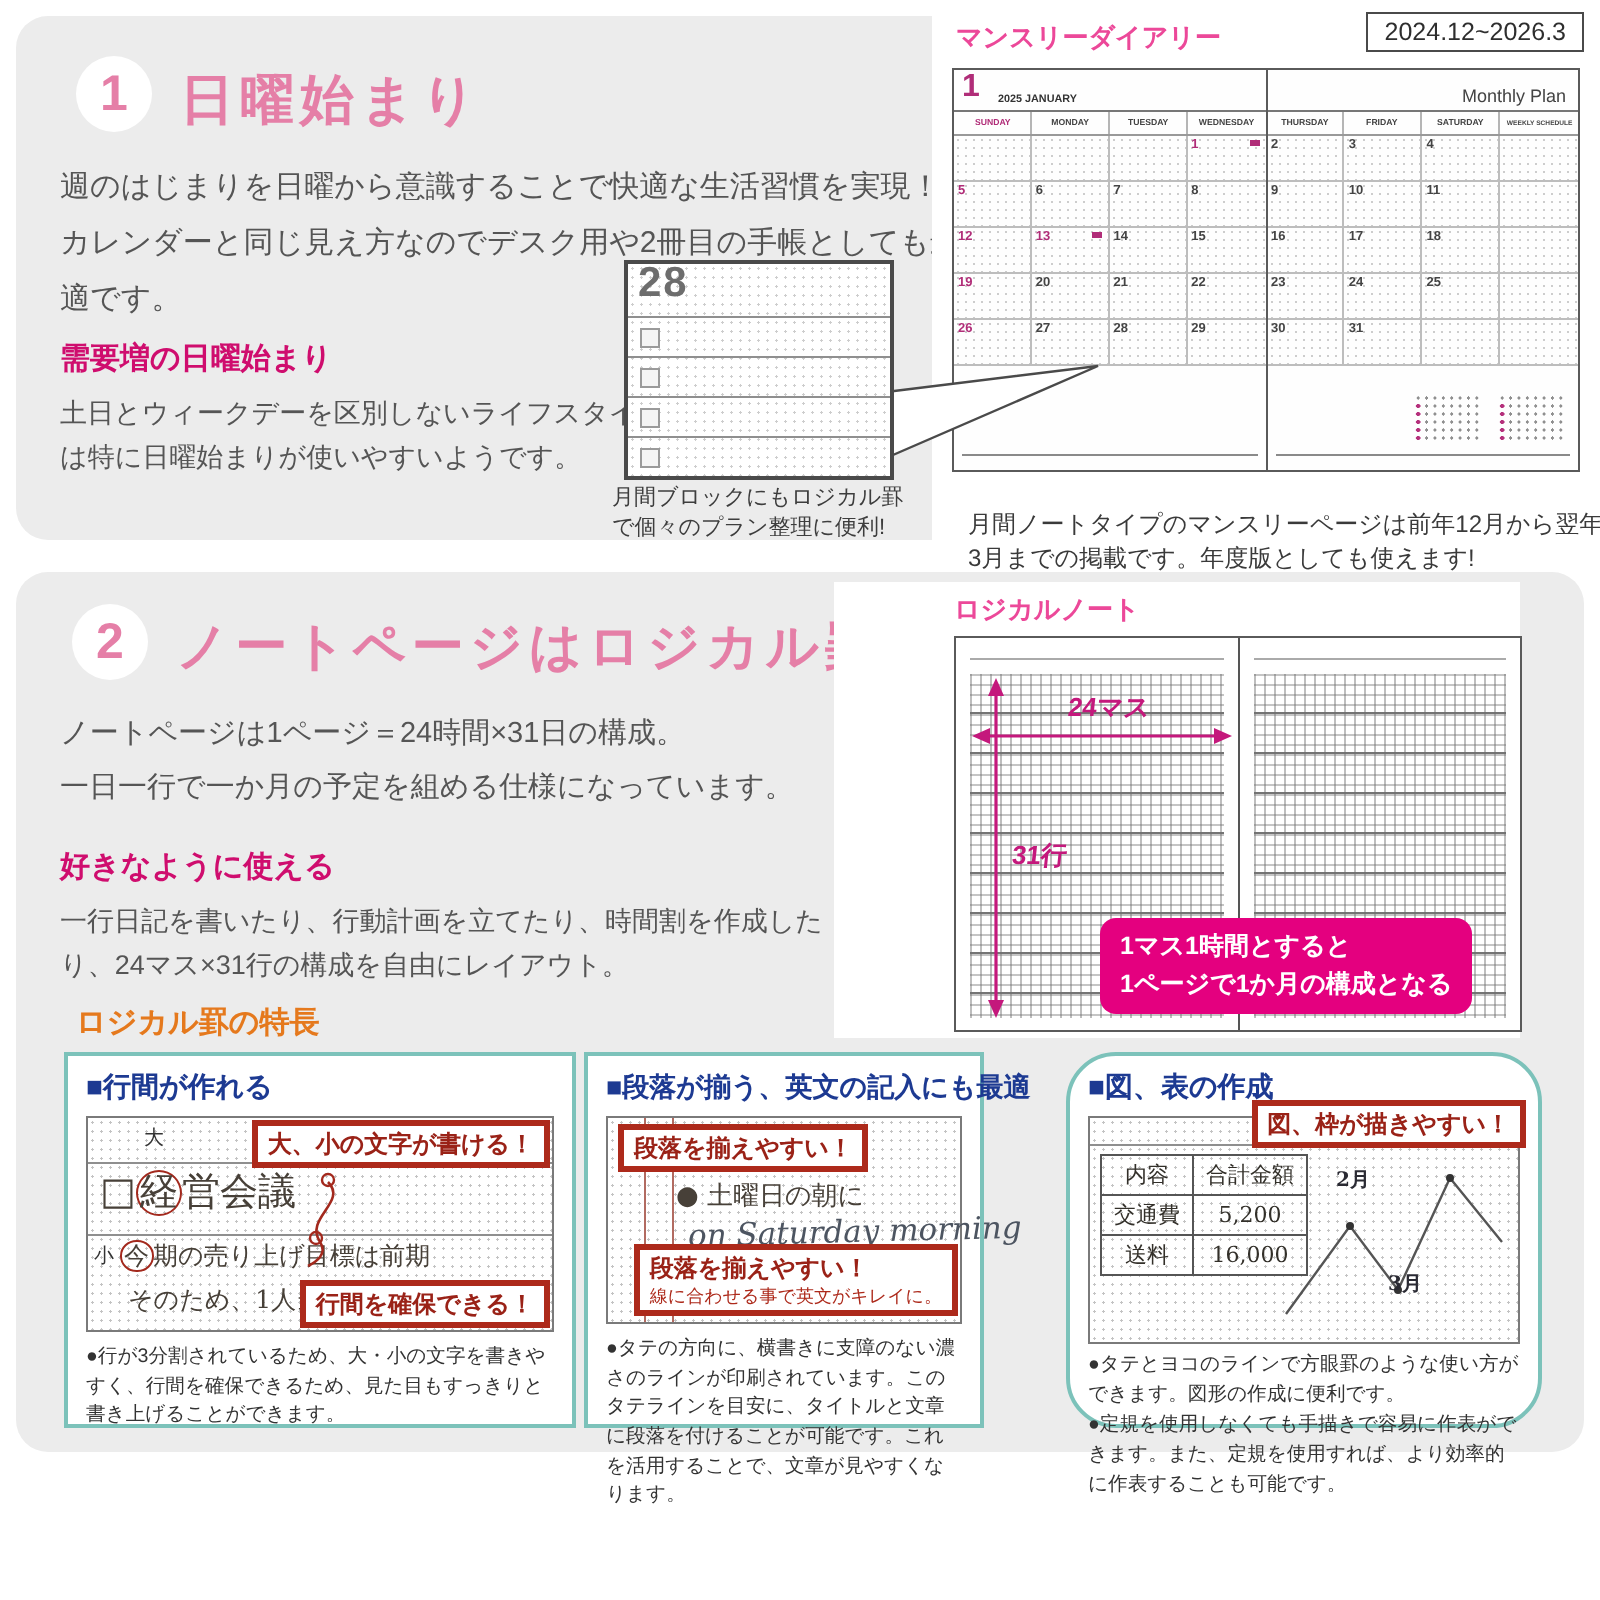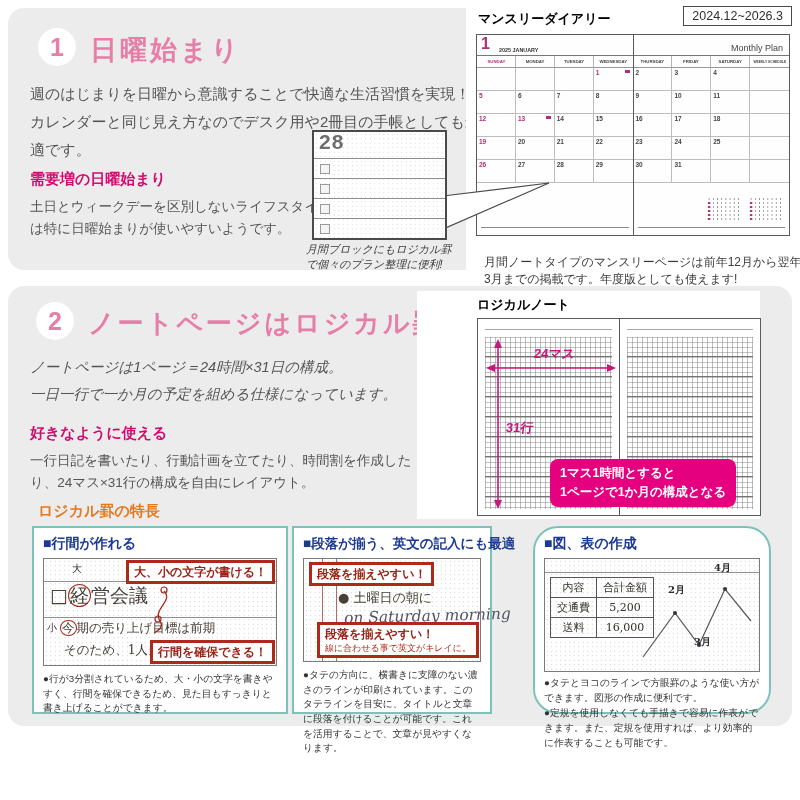--- a/index.html
+++ b/index.html
@@ -7,27 +7,27 @@
         font-family:"Liberation Sans",sans-serif;color:#555;}
   .graybox{position:absolute;background:#ececec;border-radius:16px;}
   #s1{left:8px;top:8px;width:784px;height:262px;}
   #s2{left:8px;top:286px;width:784px;height:440px;}
   .numcircle{position:absolute;width:38px;height:38px;border-radius:50%;background:#fff;
              color:#e57fa7;font-size:25px;font-weight:bold;text-align:center;line-height:38px;}
   .pinktitle{position:absolute;margin:0;color:#e57fa7;font-size:27px;font-weight:bold;letter-spacing:3px;}
   .body-l{position:absolute;margin:0;font-size:15px;line-height:1.85;color:#555;}
   .body-s{position:absolute;margin:0;font-size:13.5px;line-height:1.65;color:#555;}
   .magsub{position:absolute;margin:0;color:#cf0d6e;font-size:15px;font-weight:bold;}
-  .prewrap{white-space:pre-line;font-style:italic;}
+  .prewrap{white-space:pre-line;}
 
   
   .whitepanel{position:absolute;background:#fff;}
   #panel1{left:466px;top:0;width:334px;height:282px;}
   #panel2{left:417px;top:291px;width:343px;height:228px;}
-  .panel-label{position:absolute;font-size:13px;font-weight:600;color:#000000;}
+  .panel-label{position:absolute;font-size:13px;font-weight:600;color:#ec4899;}
   .range-box{position:absolute;right:8px;top:6px;border:1.5px solid #4a4a4a;background:#fff;
              padding:2px 8px;font-size:12.5px;color:#2e2e2e;}
 
   
   #calendar{position:absolute;left:10px;top:34px;width:312px;height:200px;border:1.5px solid #5a5a5a;
             background:#fefefe;display:flex;}
   .cal-page{position:relative;width:50%;height:100%;}
   .cal-page.first{border-right:1.5px solid #5a5a5a;}
   .cal-page::after{content:"";position:absolute;left:4px;right:4px;bottom:7px;border-top:1px solid #8a8a8a;}
   .cal-head{position:relative;height:20px;border-bottom:1px solid #777;}
@@ -342,20 +342,21 @@
         <div class="redbox" style="right:1px;bottom:3px;">
           <span>段落を揃えやすい！</span>
           <span class="sub">線に合わせる事で英文がキレイに。</span>
         </div>
       </div>
       <p class="fbnote">●タテの方向に、横書きに支障のない濃さのラインが印刷されています。このタテラインを目安に、タイトルと文章に段落を付けることが可能です。これを活用することで、文章が見やすくなります。</p>
     </div>
 
     <div class="featbox" id="fb3">
       <h4 class="fbtitle">■図、表の作成</h4>
+      <div class="redbox" style="right:6px;top:22px;z-index:2;">図、枠が描きやすい！</div>
       <div class="demo" style="height:112px;">
         <div class="hline" style="top:13px;"></div>
         <table id="handtable">
           <tbody>
               <tr>
                 <td>内容</td>
                 <td>合計金額</td>
               </tr>
           <tr>
                 <td>交通費</td>

